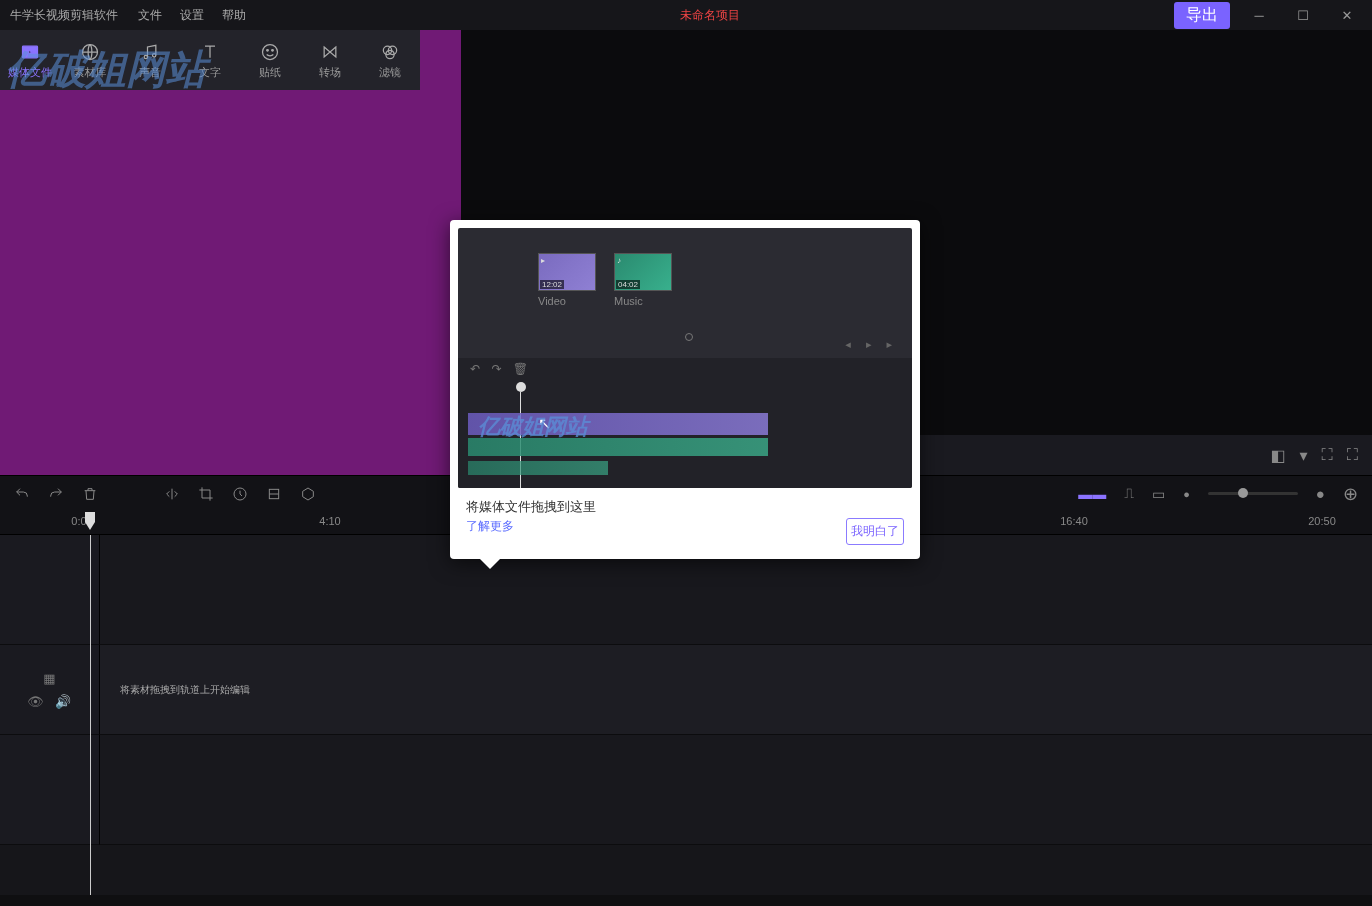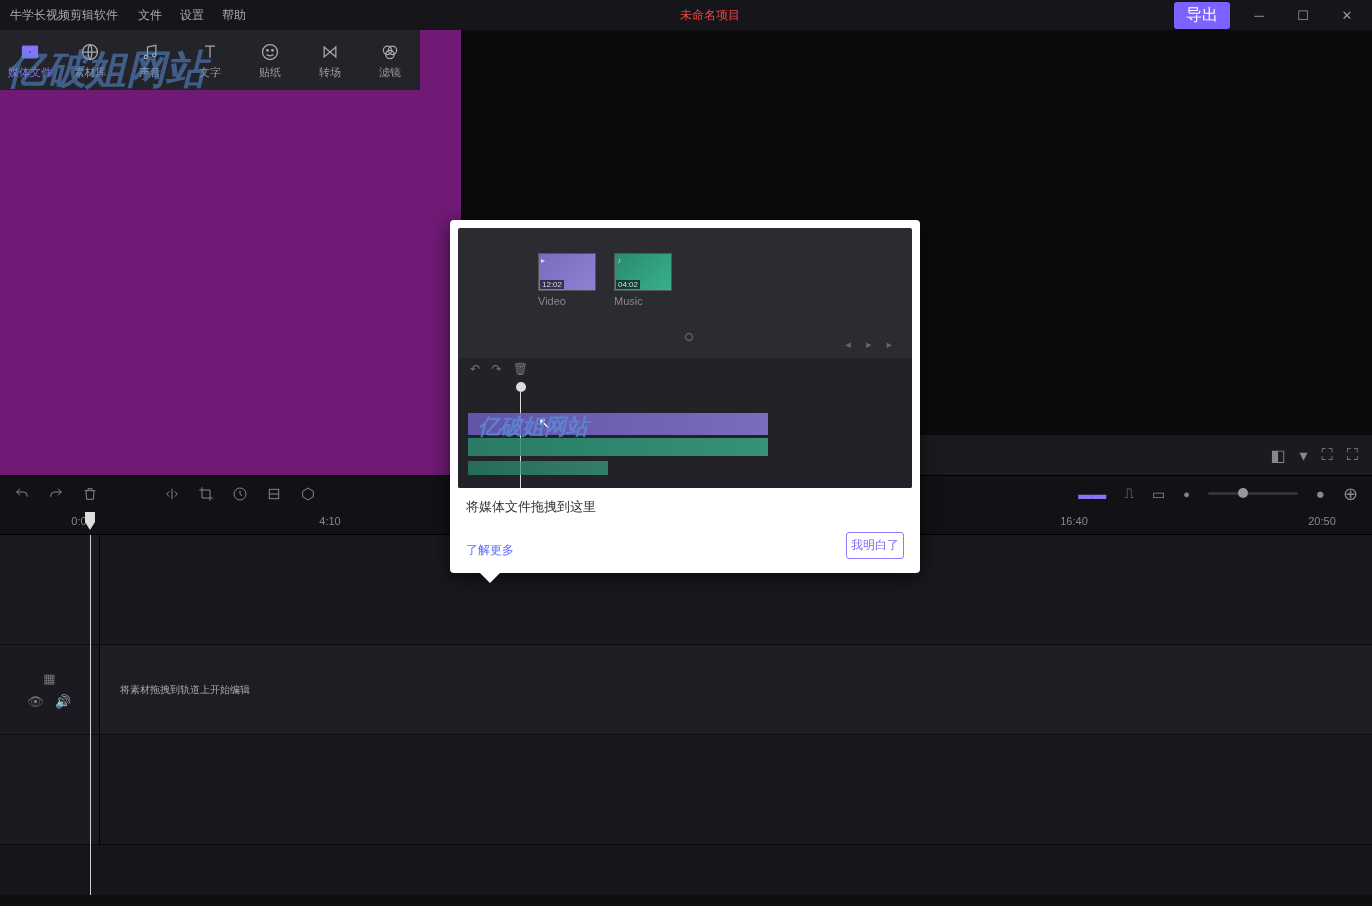--- a/index.html
+++ b/index.html
@@ -85,21 +85,21 @@
 .mini-tl .clip1 { position: absolute; top: 55px; left: 10px; width: 300px; height: 22px; background: linear-gradient(90deg,#6c5cbf,#8a7ad6); opacity: 0.85; }
 .mini-tl .clip2 { position: absolute; top: 80px; left: 10px; width: 300px; height: 18px; background: linear-gradient(90deg,#2a8a6f,#3aa585); opacity: 0.85; }
 .mini-tl .clip3 { position: absolute; top: 103px; left: 10px; width: 140px; height: 14px; background: linear-gradient(90deg,#2a8a6f,#3aa585); opacity: 0.7; }
 .mini-tl .cursor { position: absolute; top: 56px; left: 80px; font-size: 16px; color: #fff; }
 .mini-tl .wm { position: absolute; top: 54px; left: 20px; font-size: 22px; color:#5a8fd8; font-style: italic; font-weight: bold; opacity: 0.75; }
 .mini-plays { position: absolute; right: 14px; top: 110px; color: #666; font-size: 11px; letter-spacing: 6px; }
 .mini-dot { position: absolute; left: 50%; top: 105px; width: 8px; height: 8px; border: 1px solid #777; border-radius: 50%; }
 
 .tooltip-body { padding: 10px 8px 6px 8px; }
 .tooltip-body .tt-title { font-size: 13px; color: #333; }
-.tooltip-body .tt-row { display: flex; justify-content: space-between; align-items: flex-end; margin-top: 16px; }
+.tooltip-body .tt-row { display: flex; justify-content: space-between; align-items: flex-start; margin-top: 2px; }
 .tooltip-body .tt-link { color: #5a6bff; font-size: 12px; cursor: pointer; }
 .tooltip-body .tt-ok { border: 1px solid #8b7bff; color: #7a63ff; padding: 4px 4px; font-size: 12px; border-radius: 3px; cursor: pointer; background: #fff; }
 .tooltip-arrow { position: absolute; bottom: -10px; left: 30px; width: 0; height: 0; border-left: 10px solid transparent; border-right: 10px solid transparent; border-top: 10px solid #fff; }
 
 
 .wm-top { position: absolute; top: 42px; left: 6px; font-size: 40px; font-weight: bold; font-style: italic; color: #5a8fd8; opacity: 0.55; pointer-events: none; z-index: 50; }
 
 .icn svg { width: 20px; height: 20px; stroke: #aaa; fill: none; stroke-width: 1.5; }
 .tbicon { width:16px; height:16px; stroke:#888; fill:none; stroke-width:1.5; cursor:pointer; }
 .pcbtn { cursor:pointer; }

